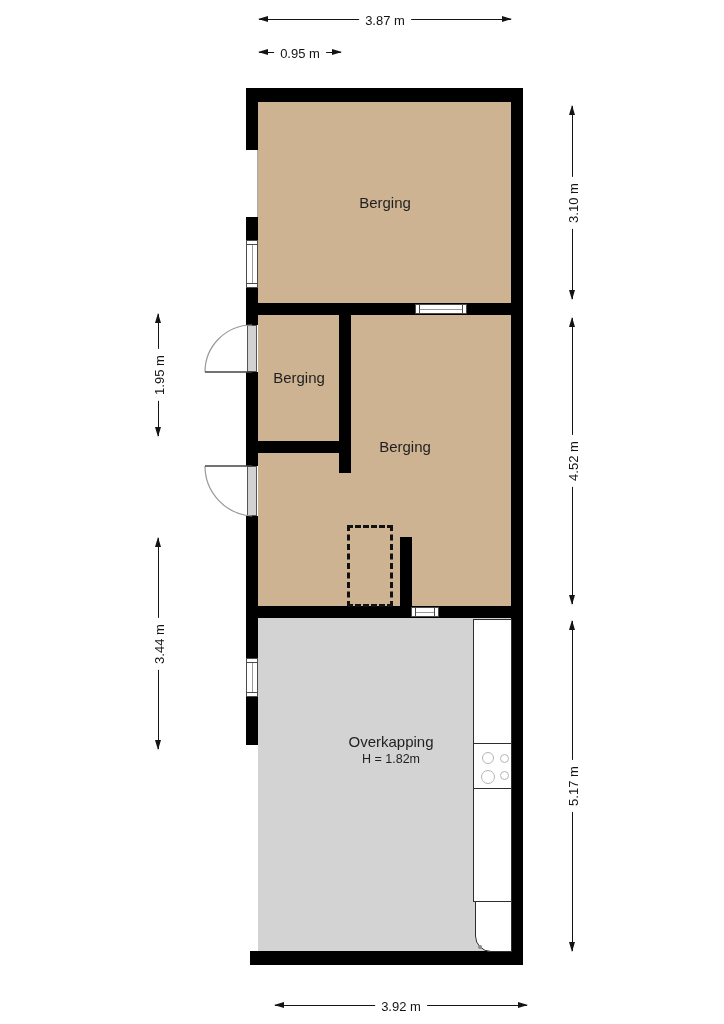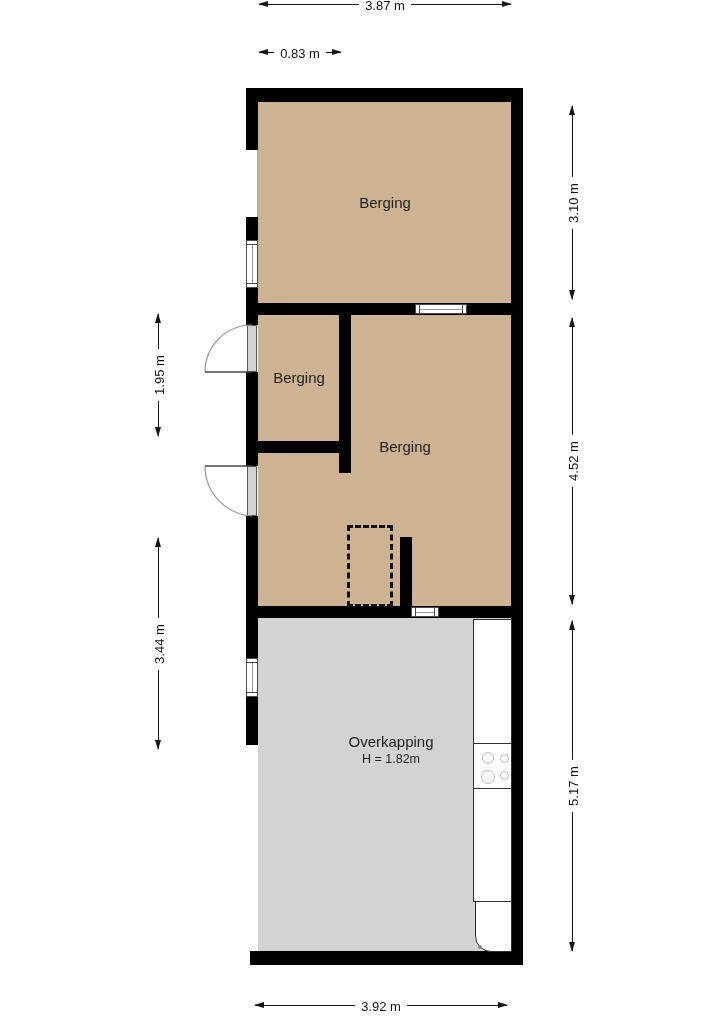--- a/index.html
+++ b/index.html
@@ -128,31 +128,31 @@
   <div class="counter" style="left:475px;top:901px;width:37px;height:51px;border-bottom-left-radius:16px;">
     <div class="knob" style="left:2px;bottom:2px;"></div>
   </div>
 
   <div class="room-label" style="left:385px;top:202px;">Berging</div>
   <div class="room-label" style="left:299px;top:377px;">Berging</div>
   <div class="room-label" style="left:405px;top:446px;">Berging</div>
   <div class="room-label" style="left:391px;top:741px;">Overkapping</div>
   <div class="room-sublabel" style="left:391px;top:759px;">H = 1.82m</div>
 
-  <div class="dim dim-h" style="left:258px;top:0;width:254px;">
+  <div class="dim dim-h" style="left:258px;top:15px;width:254px;">
     <div class="dim-line"></div>
       <div class="arr arr-left"></div>
       <div class="arr arr-right"></div>
     <span class="dim-label">3.87 m</span>
   </div>
   <div class="dim dim-h" style="left:258px;top:48px;width:84px;">
     <div class="dim-line"></div>
       <div class="arr arr-left"></div>
       <div class="arr arr-right"></div>
-    <span class="dim-label">0.83 m</span>
+    <span class="dim-label">0.95 m</span>
   </div>
 
   <div class="dim dim-v" style="left:568px;top:105px;height:195px;">
     <div class="dim-line"></div>
       <div class="arr arr-up"></div>
       <div class="arr arr-down"></div>
     <span class="dim-label">3.10 m</span>
   </div>
   <div class="dim dim-v" style="left:568px;top:317px;height:288px;">
     <div class="dim-line"></div>
@@ -173,20 +173,20 @@
       <div class="arr arr-down"></div>
     <span class="dim-label">1.95 m</span>
   </div>
   <div class="dim dim-v" style="left:154px;top:537px;height:213px;">
     <div class="dim-line"></div>
       <div class="arr arr-up"></div>
       <div class="arr arr-down"></div>
     <span class="dim-label">3.44 m</span>
   </div>
 
-  <div class="dim dim-h" style="left:254px;top:1001px;width:254px;">
+  <div class="dim dim-h" style="left:274px;top:1001px;width:254px;">
     <div class="dim-line"></div>
       <div class="arr arr-left"></div>
       <div class="arr arr-right"></div>
     <span class="dim-label">3.92 m</span>
   </div>
 
 </div>
 
 </body></html>

